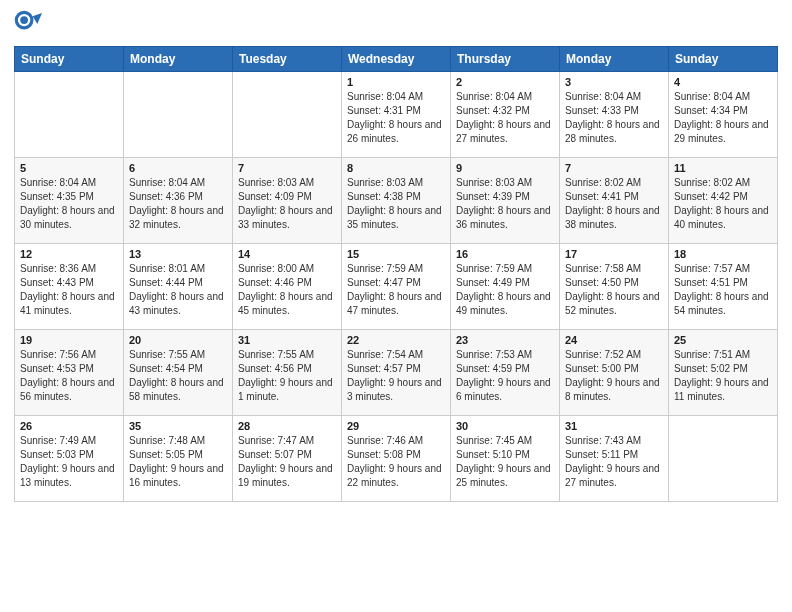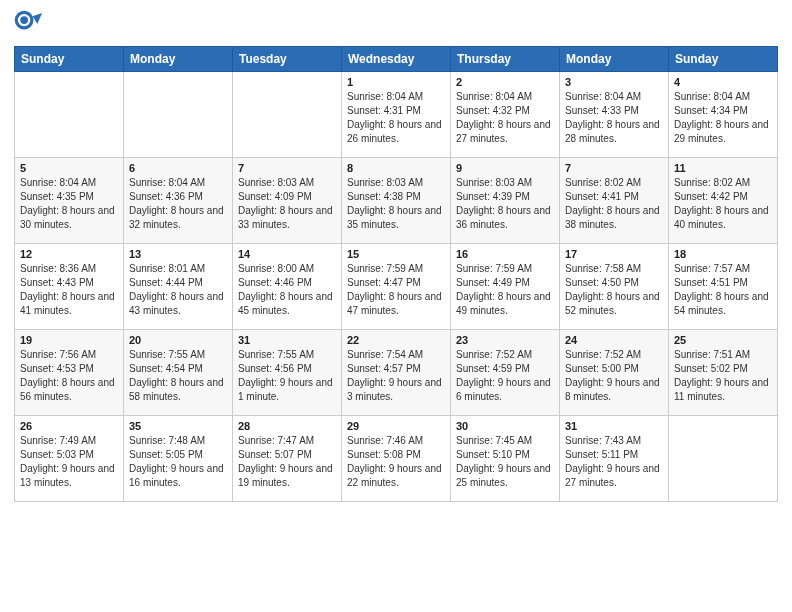--- a/index.html
+++ b/index.html
@@ -276,21 +276,21 @@
 Daylight: 9 hours and 1 minute.</div>
           </td>
           <td>
             <span class="day-num">22</span>
             <div class="day-info">Sunrise: 7:54 AM
 Sunset: 4:57 PM
 Daylight: 9 hours and 3 minutes.</div>
           </td>
           <td>
             <span class="day-num">23</span>
-            <div class="day-info">Sunrise: 7:52 AM
+            <div class="day-info">Sunrise: 7:53 AM
 Sunset: 4:59 PM
 Daylight: 9 hours and 6 minutes.</div>
           </td>
           <td>
             <span class="day-num">24</span>
             <div class="day-info">Sunrise: 7:52 AM
 Sunset: 5:00 PM
 Daylight: 9 hours and 8 minutes.</div>
           </td>
           <td>

